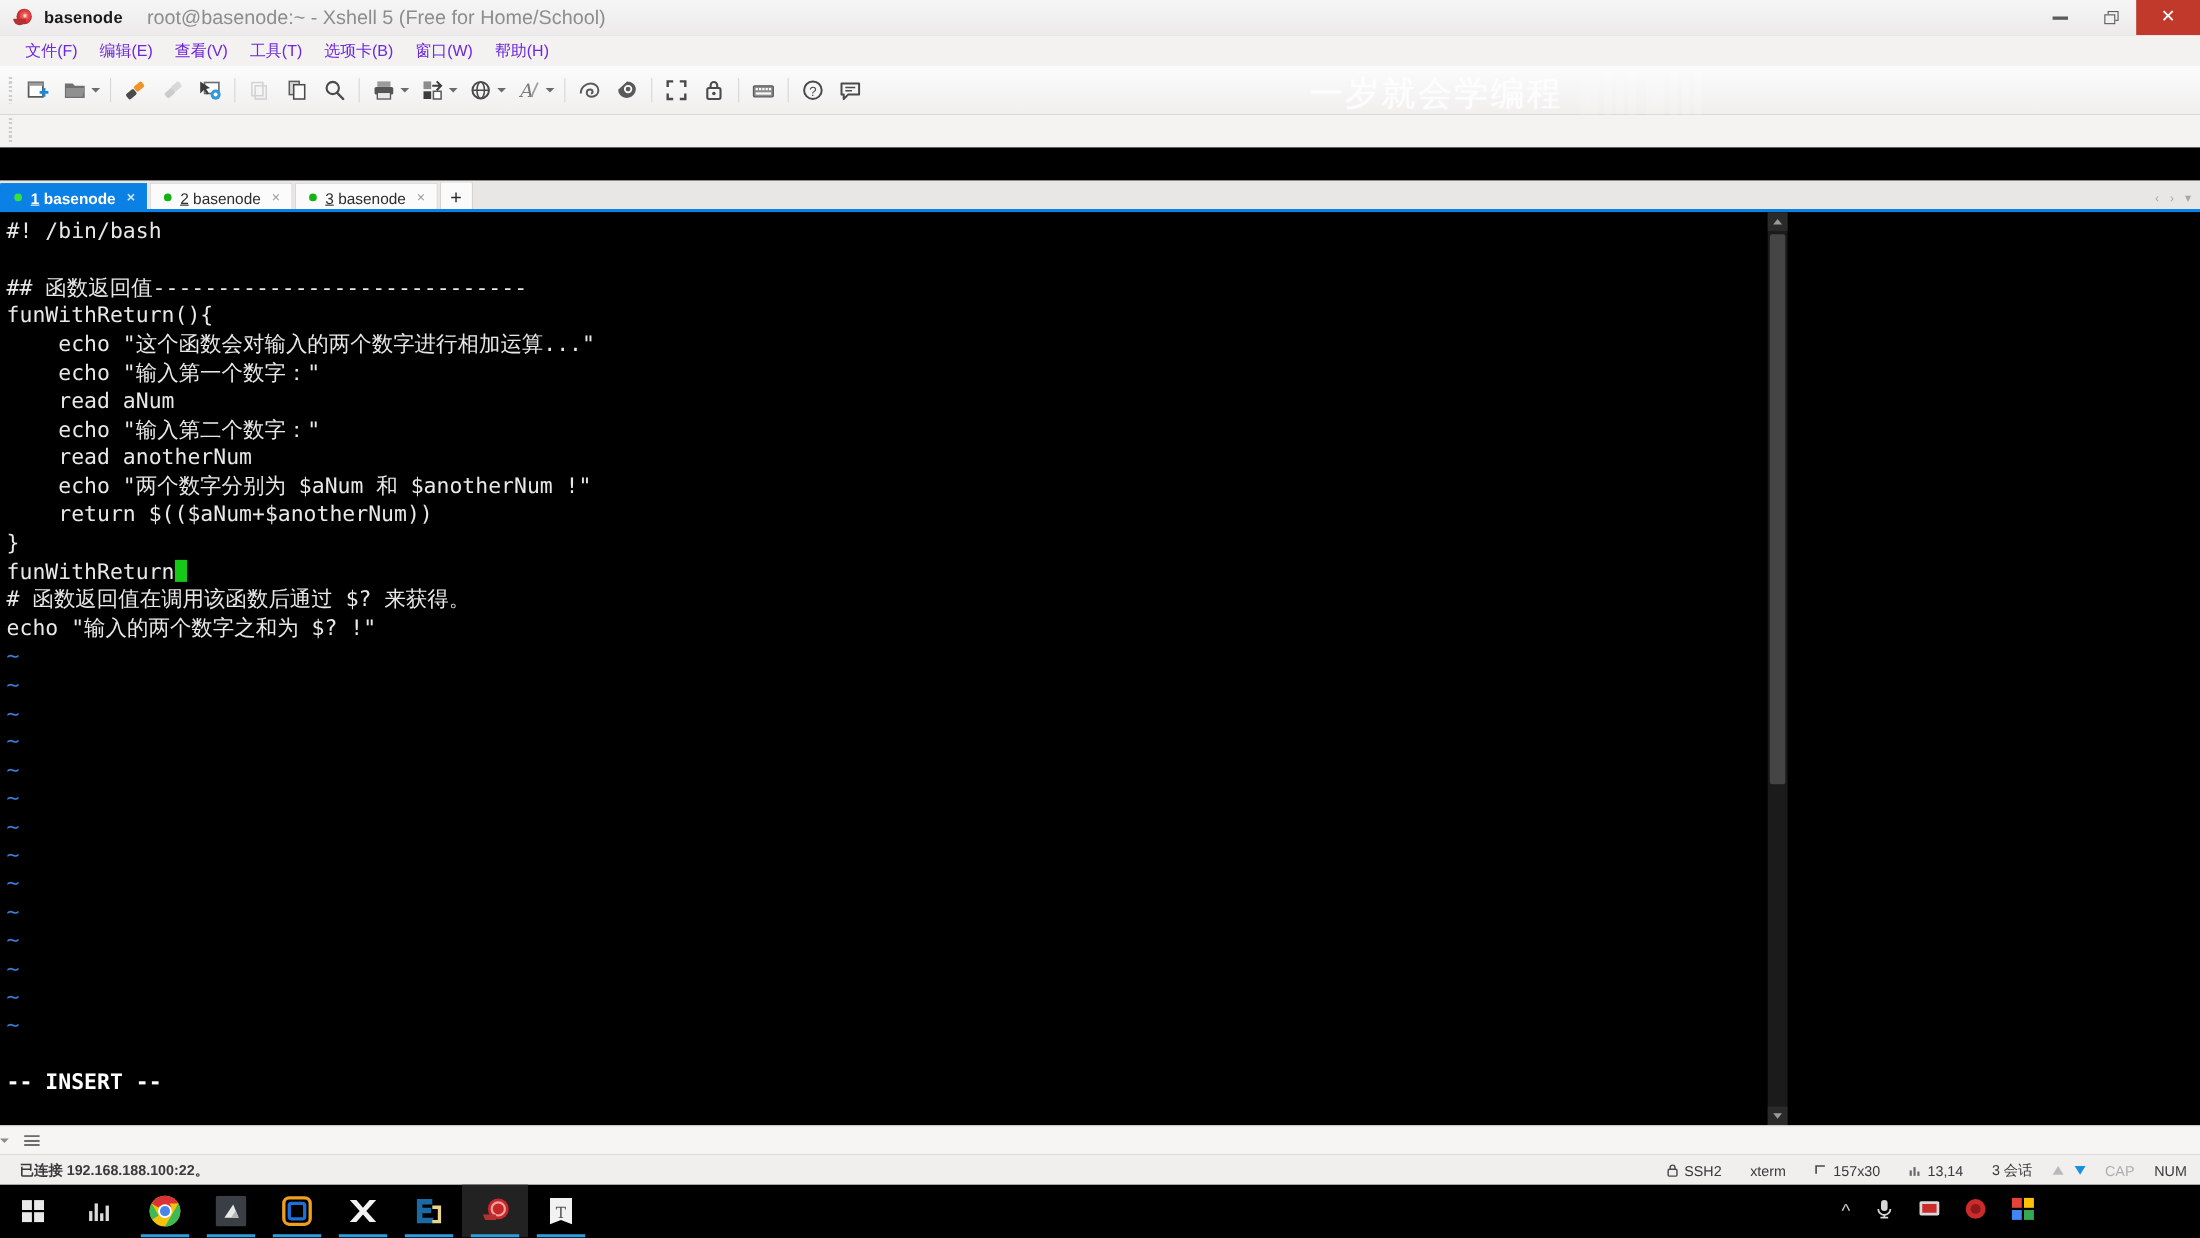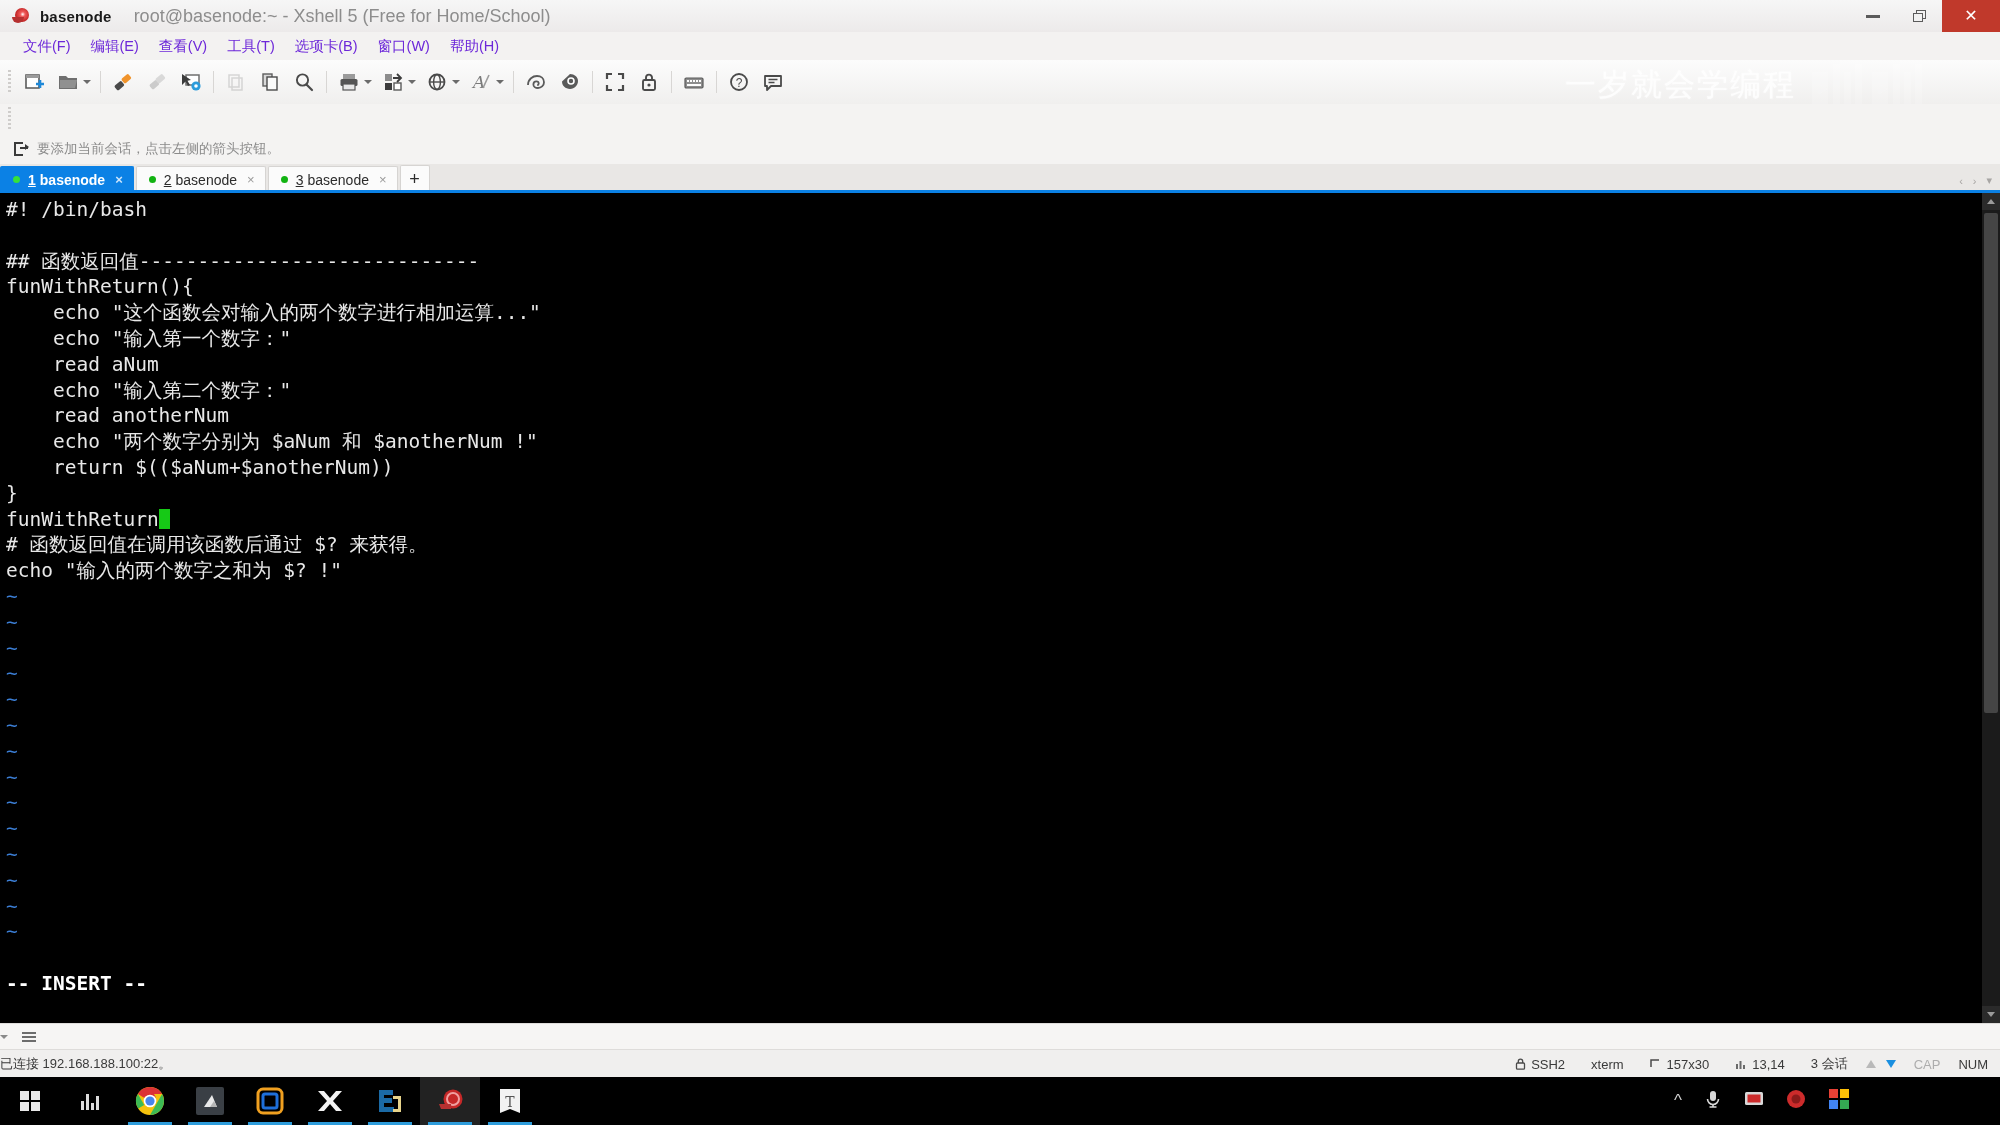--- a/index.html
+++ b/index.html
@@ -2,21 +2,21 @@
 <html><head>
 <meta charset="utf-8">
 <style>
   html,body{margin:0;padding:0;}
   body{
     width:2000px;height:1125px;overflow:hidden;
     background:#000;
     font-family:"Liberation Sans","DejaVu Sans",sans-serif;
     -webkit-font-smoothing:antialiased;
   }
-  #app{position:relative;width:2000px;height:1125px;}
+  #app{position:relative;width:1625px;height:1125px;}
 
   
   .titlebar{
     position:absolute;left:0;top:0;width:2000px;height:32px;
     background:linear-gradient(#f6f6f6,#eceaea);
     border-bottom:1px solid #dcdcdc;
     display:flex;align-items:center;
   }
   .tb-icon{width:22px;height:22px;margin-left:10px;margin-right:8px;position:relative;}
   .snail{
@@ -179,21 +179,21 @@
     border-top:4px solid #8a8a8a;margin-right:14px;}
   .sendmenu{width:14px;height:11px;margin-right:10px;
     background:repeating-linear-gradient(to bottom,#6d6d6d 0 2px,transparent 2px 4px);}
 
   
   .statusbar{
     position:absolute;left:0;top:1049px;width:2000px;height:28px;
     background:#f0efee;border-top:1px solid #dedcda;
     display:flex;align-items:center;font-size:13px;color:#3a3a3a;
   }
-  .st-left{padding-left:0;}
+  .st-left{padding-left:18px;font-weight:bold;}
   .st-right{margin-left:auto;display:flex;align-items:center;padding-right:12px;}
   .st-cell{display:flex;align-items:center;margin-left:26px;white-space:nowrap;}
   .st-cell.small{margin-left:18px;}
   .mini{margin-right:5px;display:flex;align-items:center;}
   .st-dim{color:#adadad;}
   .arrow-up{width:0;height:0;border-left:5px solid transparent;border-right:5px solid transparent;border-bottom:8px solid #b9b9b9;}
   .arrow-dn{width:0;height:0;border-left:5px solid transparent;border-right:5px solid transparent;border-top:8px solid #1a8fe0;margin-left:10px;}
 
   
   .taskbar{
@@ -419,28 +419,20 @@
           <rect x="109" y="6" width="7" height="42" opacity="0.55"></rect>
         </g>
       </svg>
     </div>
   </div>
 
   <div class="addrrow">
     <div class="tgrip" style="margin-left:8px;"></div>
   </div>
 
-  <div class="hintrow">
-    <div class="hintico">
-      <span class="bx"></span>
-        <span class="ar"></span>
-        <span class="ah"></span>
-    </div>
-    <span class="hinttext">要添加当前会话，点击左侧的箭头按钮。</span>
-  </div>
 
   <div class="tabstrip">
     <div class="tab active">
       <span class="dot"></span>
       <span class="num">1</span>
       <span class="lbl">basenode</span>
       <span class="xb">×</span>
     </div>
     <div class="tab">
       <span class="dot"></span>

